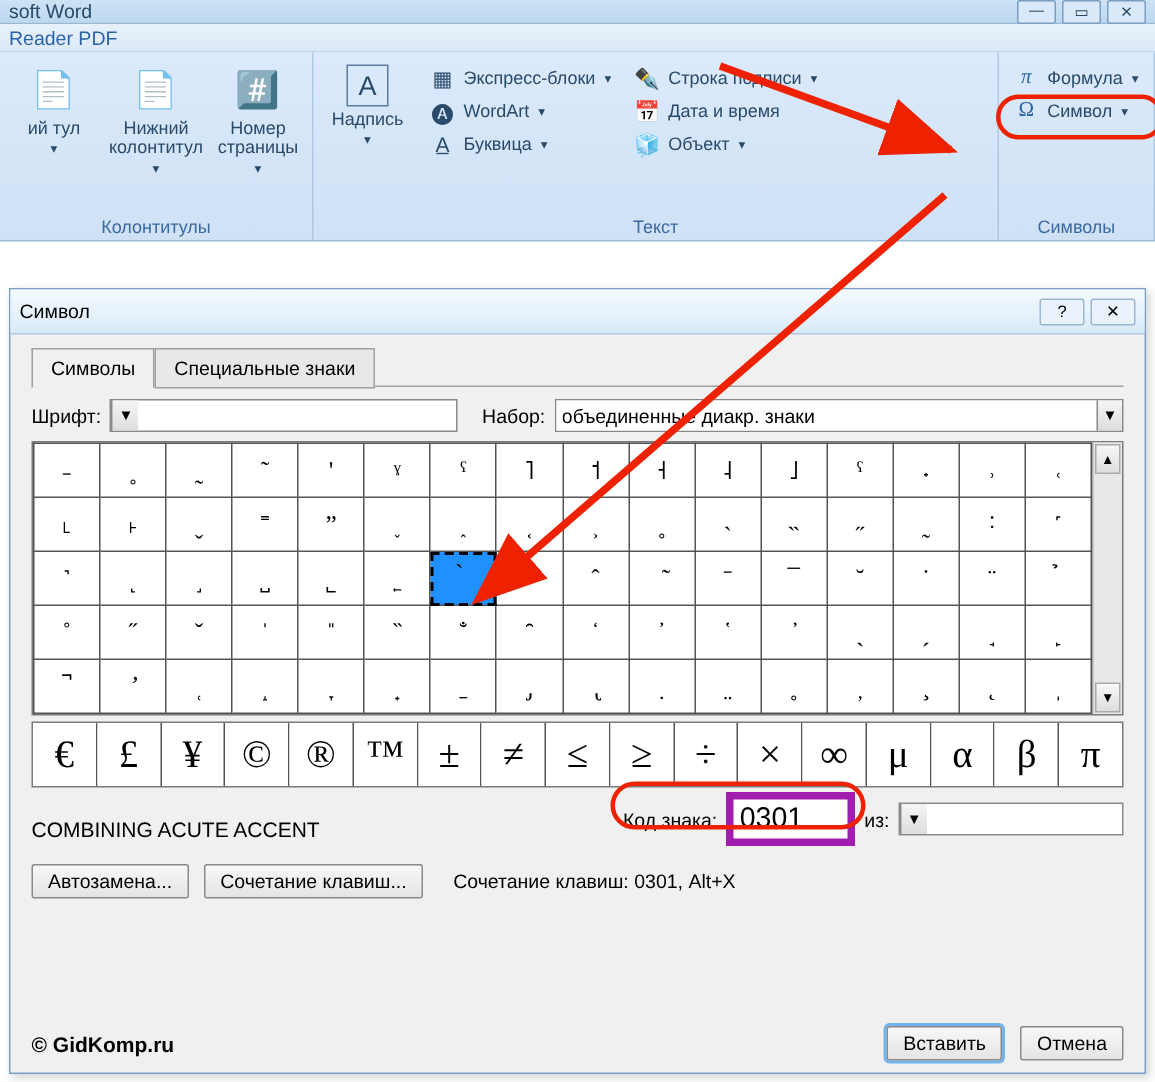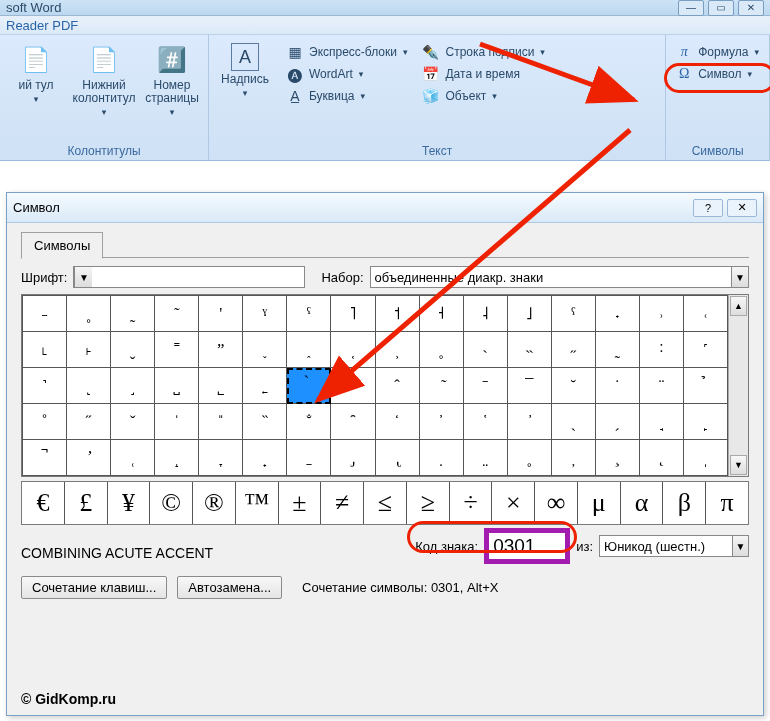--- a/index.html
+++ b/index.html
@@ -186,20 +186,21 @@
   <div class="dialog-title">
     <span>Символ</span>
     <div class="dlg-btns">
       <div class="dlg-btn">?</div>
       <div class="dlg-btn">✕</div>
     </div>
   </div>
   <div class="dialog-body">
     <div class="tabs">
       <div class="tab active"><span>Символы</span></div>
+      <div class="tab"><span>Специальные знаки</span></div>
       <div class="tabs-space"></div>
     </div>
 
     <div class="row">
       <label class="u"><span>Шрифт:</span></label>
       <div class="combo" style="width:232px">
         <div class="arrow">▼</div>
       </div>
       <label class="u" style="margin-left:10px"><span>Набор:</span></label>
       <div class="combo" style="flex:1">
@@ -333,34 +334,37 @@
       </div>
 
     <div class="code-row" style="justify-content:space-between">
       <div class="charname">COMBINING ACUTE ACCENT</div>
       <div style="display:flex;align-items:center;gap:6px;position:relative">
         <span class="codelabel">Код знака:</span>
         <input class="codeval" value="0301" style="">
         <div class="red-oval" style="left:-8px; top:-7px; width:170px; height:32px;"></div>
         <span>из:</span>
         <div class="combo" style="width:150px">
-          <input value="Юникод (шестн.)" style="">
           <div class="arrow">▼</div>
         </div>
       </div>
     </div>
 
     <div class="btn-row">
+      <button class="btn">Автозамена...</button>
       <button class="btn">Сочетание клавиш...</button>
-      <button class="btn">Автозамена...</button>
-      <span style="font-size:13px;margin-left:10px">Сочетание символы: 0301, Alt+X</span>
+      <span style="font-size:13px;margin-left:10px">Сочетание клавиш: 0301, Alt+X</span>
     </div>
 
     <div class="footer">
       <span class="credit">© GidKomp.ru</span>
+      <div class="actions">
+        <button class="btn primary">Вставить</button>
+        <button class="btn">Отмена</button>
+      </div>
     </div>
   </div>
 </div>
 
 <svg class="arrow-svg" width="770" height="721">
   <defs>
       <marker id="ah" markerWidth="12" markerHeight="12" refX="9" refY="4" orient="auto">
         <path d="M0,0 L10,4 L0,8 Z" fill="#e20"></path>
       </marker>
     </defs>

